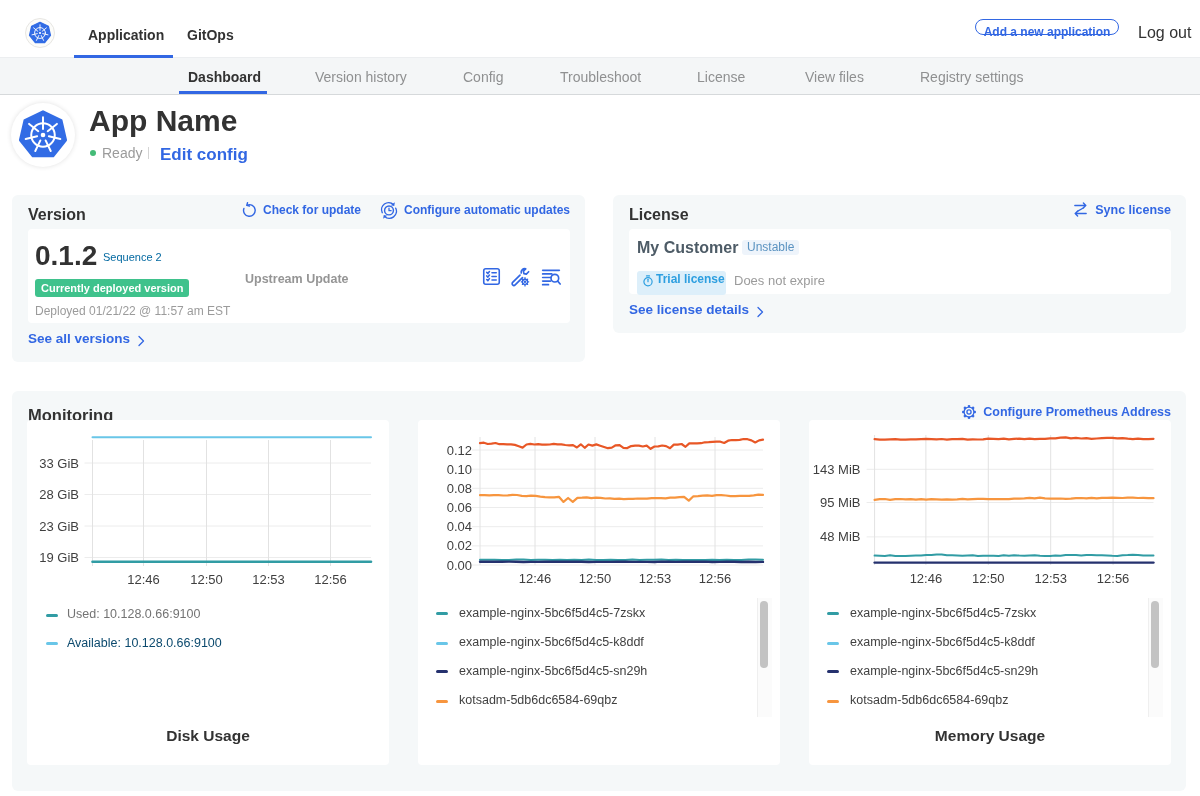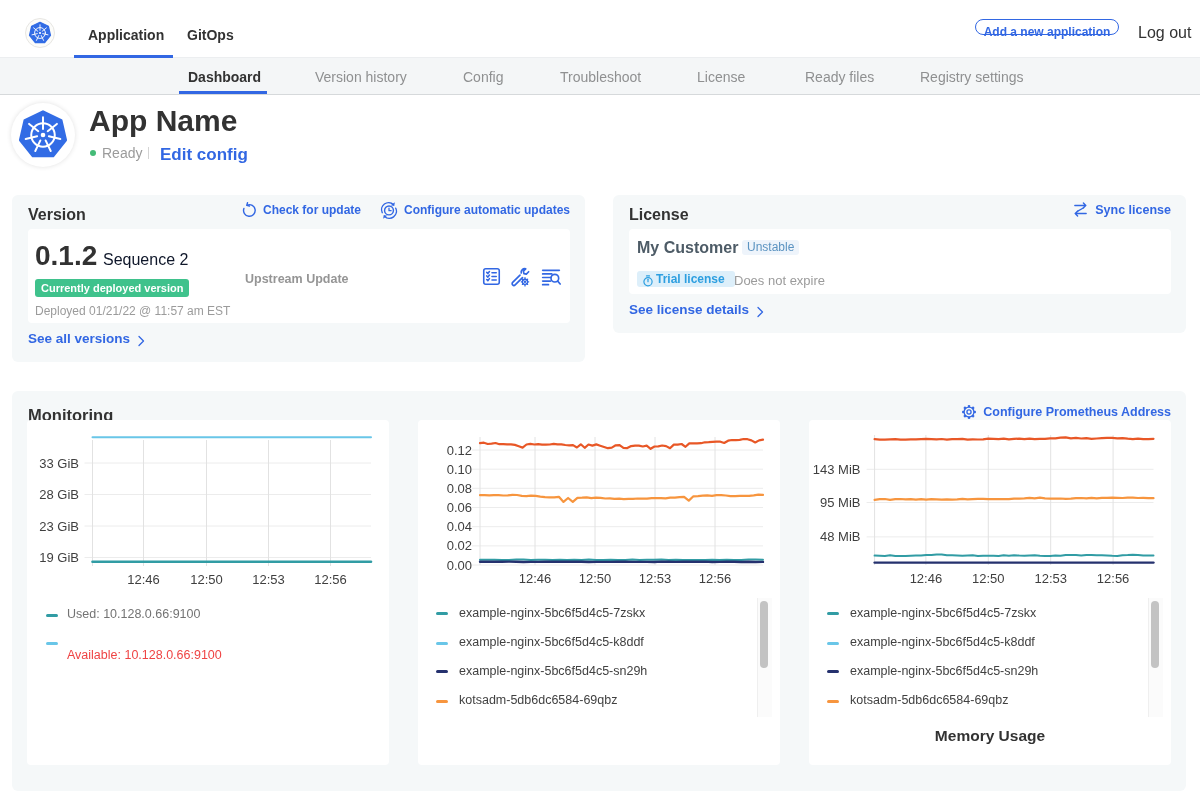--- a/index.html
+++ b/index.html
@@ -29,21 +29,21 @@
 <div class="abs nowrap" style="left:975px;top:7px;width:144px;height:16px;border:1px solid #3267e3;border-radius:14px;color:#3267e3;font-size:12px;font-weight:bold;text-align:center;line-height:25px;">Add a new application</div>
 <div class="abs nowrap" style="left:1138px;top:12px;font-size:16px;font-weight:500;color:#323232;">Log out</div>
 
 <div class="abs" style="left:0;top:46px;width:1200px;height:37px;background:#f4f6f7;border-bottom:1px solid #d6d9db;"></div>
 <div class="abs nowrap" style="left:188px;top:57px;font-size:14px;font-weight:600;color:#323232;">Dashboard</div>
 <div class="abs" style="left:179px;top:79px;width:88px;height:3px;background:#3267e3;"></div>
 <div class="abs nowrap" style="left:315px;top:57px;font-size:14px;color:#8f9091;">Version history</div>
 <div class="abs nowrap" style="left:463px;top:57px;font-size:14px;color:#8f9091;">Config</div>
 <div class="abs nowrap" style="left:560px;top:57px;font-size:14px;color:#8f9091;">Troubleshoot</div>
 <div class="abs nowrap" style="left:697px;top:57px;font-size:14px;color:#8f9091;">License</div>
-<div class="abs nowrap" style="left:805px;top:57px;font-size:14px;color:#8f9091;">Ready files</div>
+<div class="abs nowrap" style="left:805px;top:57px;font-size:14px;color:#8f9091;">View files</div>
 <div class="abs nowrap" style="left:920px;top:57px;font-size:14px;color:#8f9091;">Registry settings</div>
 
 <div class="abs" style="left:11px;top:91px;width:64px;height:64px;border-radius:50%;background:#fff;box-shadow:0 0 5px rgba(0,0,0,0.12);"></div>
 <div class="abs" style="left:17px;top:97px;width:52px;height:52px;"><svg width="52" height="52" viewBox="0 0 36 38">
       <polygon points="18.00,2.00 31.29,8.40 34.57,22.78 25.38,34.32 10.62,34.32 1.43,22.78 4.71,8.40" fill="#326ce5" stroke="#326ce5" stroke-width="2" stroke-linejoin="round"></polygon>
       <g stroke="#fff" stroke-width="1.45" stroke-linecap="round" fill="none">
         <circle cx="18.0" cy="19.0" r="8.6"></circle>
         <line x1="18.00" y1="14.60" x2="18.00" y2="6.00"></line>
         <line x1="21.44" y1="16.26" x2="28.16" y2="10.89"></line>
         <line x1="22.29" y1="19.98" x2="30.67" y2="21.89"></line>
@@ -74,21 +74,21 @@
         <path d="M3.0 15.6 A 9.4 9.4 0 0 1 17.8 4.6"></path>
         <polygon points="19.8,1.7 19.0,6.5 14.4,5.5" fill="#3267e3" stroke="none"></polygon>
         <path d="M21.0 9.6 A 9.4 9.4 0 0 1 6.2 20.6"></path>
         <polygon points="4.2,23.5 5.0,18.7 9.6,19.7" fill="#3267e3" stroke="none"></polygon>
       </svg></span>
   <span class="nowrap" style="font-size:12px;font-weight:600;color:#3267e3;">Configure automatic updates</span>
 </div>
 
 <div class="abs" style="left:28px;top:217px;width:542px;height:94px;background:#fff;border-radius:4px;"></div>
 <div class="abs nowrap" style="left:35px;top:228px;font-size:28px;font-weight:bold;color:#323232;">0.1.2</div>
-<div class="abs nowrap" style="left:103px;top:239px;font-size:16px;color:#0f172a;">Sequence 2</div>
+<div class="abs nowrap" style="left:103px;top:239px;font-size:11px;color:#0369a1;">Sequence 2</div>
 <div class="abs nowrap" style="left:35px;top:267px;height:18px;background:#3fc28c;border-radius:3px;color:#fff;font-size:11px;font-weight:bold;line-height:18px;padding:0 6px;">Currently deployed version</div>
 <div class="abs nowrap" style="left:35px;top:292px;font-size:12px;color:#9b9b9b;">Deployed 01/21/22 @ 11:57 am EST</div>
 <div class="abs nowrap" style="left:245px;top:260px;font-size:12.5px;font-weight:bold;color:#959595;">Upstream Update</div>
 <div class="abs" style="left:482px;top:255px;width:19px;height:19px;"><svg width="19" height="19" viewBox="0 0 24 24" fill="none" stroke="#3267e3" stroke-width="2" stroke-linecap="round" stroke-linejoin="round">
       <rect x="2.2" y="2.2" width="19.6" height="19.6" rx="2.5"></rect>
       <path d="M6 6.8 l1.4 1.5 2-2.6"></path>
       <line x1="12.6" y1="7.3" x2="18" y2="7.3"></line>
       <path d="M6 11.3 l1.4 1.5 2-2.6"></path>
       <line x1="12.6" y1="11.9" x2="18" y2="11.9"></line>
       <path d="M6 15.8 l1.4 1.5 2-2.6"></path>
@@ -125,21 +125,21 @@
     <span style="width:17px;height:17px;display:inline-block;"><svg width="17" height="17" viewBox="0 0 24 24" fill="none" stroke="#3267e3" stroke-width="2" stroke-linecap="round" stroke-linejoin="round">
         <path d="M4 7.5 H 19.5 M19.5 7.5 l-3.4-3.4 M19.5 7.5 l-3.4 3.4" transform="translate(0 -1.2)"></path>
         <path d="M20 16.5 H 4.5 M4.5 16.5 l3.4-3.4 M4.5 16.5 l3.4 3.4" transform="translate(0 1.2)"></path>
         <path d="M16.5 9.5 L 7.5 14.7" stroke-width="1.8"></path>
       </svg></span>
     <span class="nowrap" style="font-size:12.5px;font-weight:600;color:#3267e3;text-align:right;">Sync license</span>
   </div>
 <div class="abs" style="left:629px;top:217px;width:542px;height:65px;background:#fff;border-radius:4px;"></div>
 <div class="abs nowrap" style="left:637px;top:227px;font-size:16px;font-weight:bold;color:#4d5b66;">My Customer</div>
 <div class="abs nowrap" style="left:742px;top:228px;height:15px;background:#eef4fb;border-radius:3px;color:#5b93c1;font-size:12px;line-height:15px;padding:0 5px;">Unstable</div>
-<div class="abs nowrap" style="left:637px;top:259px;height:16px;background:#ddeffa;border-radius:3px;color:#2d9fe0;font-size:12px;font-weight:bold;line-height:16px;padding:0 10px 0 19px;">Trial license</div>
+<div class="abs nowrap" style="left:637px;top:259px;height:24px;background:#ddeffa;border-radius:3px;color:#2d9fe0;font-size:12px;font-weight:bold;line-height:16px;padding:0 1px 0 19px;">Trial license</div>
 <div class="abs" style="left:642px;top:261px;width:12px;height:12px;"><svg width="12" height="12" viewBox="0 0 24 24" fill="none" stroke="#2d9fe0" stroke-width="2.4" stroke-linecap="round">
       <circle cx="12" cy="13.5" r="8.2"></circle>
       <line x1="12" y1="13.5" x2="12" y2="8.6"></line>
       <line x1="9" y1="1.8" x2="15" y2="1.8"></line>
     </svg></div>
 <div class="abs nowrap" style="left:734px;top:261px;font-size:13px;color:#9b9b9b;">Does not expire</div>
 <div class="abs" style="left:629px;top:290px;display:flex;align-items:center;gap:5px;">
     <span class="nowrap" style="font-size:13.5px;font-weight:600;color:#3267e3;">See license details</span>
     <span style="width:12px;height:12px;display:inline-block;"><svg width="12" height="12" viewBox="0 0 24 24" fill="none" stroke="#3267e3" stroke-width="2.6" stroke-linecap="round" stroke-linejoin="round">
         <path d="M8 3 L 17 12 L 8 21"></path>
@@ -181,21 +181,22 @@
       <text x="116.5" y="164" font-size="13" fill="#3f3f3f" text-anchor="middle" font-family="Liberation Sans, sans-serif">12:46</text>
       <text x="179.5" y="164" font-size="13" fill="#3f3f3f" text-anchor="middle" font-family="Liberation Sans, sans-serif">12:50</text>
       <text x="241.5" y="164" font-size="13" fill="#3f3f3f" text-anchor="middle" font-family="Liberation Sans, sans-serif">12:53</text>
       <text x="303.5" y="164" font-size="13" fill="#3f3f3f" text-anchor="middle" font-family="Liberation Sans, sans-serif">12:56</text>
       <polyline points="65.5,17.3 344.0,17.3" fill="none" stroke="#69c6e8" stroke-width="2.0" stroke-linejoin="round" stroke-linecap="round"></polyline>
       <polyline points="65.5,141.7 344.0,141.7" fill="none" stroke="#319ca4" stroke-width="2.6" stroke-linejoin="round" stroke-linecap="round"></polyline>
     </svg>
     <div style="position:absolute;left:19px;top:194px;width:12px;height:3px;border-radius:1.5px;background:#319ca4;"></div>
     <div style="position:absolute;left:40px;top:187px;font-size:12.5px;color:#737373;white-space:nowrap;">Used: 10.128.0.66:9100</div>
     <div style="position:absolute;left:19px;top:222px;width:12px;height:3px;border-radius:1.5px;background:#69c6e8;"></div>
-    <div style="position:absolute;left:40px;top:216px;font-size:12.5px;color:#ef4444;white-space:nowrap;margin-top:12px;">Available: 10.128.0.66:9100</div>
+    <div style="position:absolute;left:40px;top:216px;font-size:12.5px;color:#0c4a6e;white-space:nowrap;">Available: 10.128.0.66:9100</div>
+    <div style="position:absolute;left:0;top:727px;width:362px;text-align:center;font-size:15.5px;font-weight:bold;color:#323232;top:307px;">Disk Usage</div>
   </div>
 <div style="position:absolute;left:418px;top:420px;width:362px;height:345px;background:#fff;border-radius:4px;">
     <svg width="363" height="172" viewBox="0 0 363 172" style="position:absolute;left:0;top:0;">
       <line x1="54" y1="30.0" x2="345" y2="30.0" stroke="#ececec" stroke-width="1"></line>
       <line x1="54" y1="49.2" x2="345" y2="49.2" stroke="#ececec" stroke-width="1"></line>
       <line x1="54" y1="68.3" x2="345" y2="68.3" stroke="#ececec" stroke-width="1"></line>
       <line x1="54" y1="87.5" x2="345" y2="87.5" stroke="#ececec" stroke-width="1"></line>
       <line x1="54" y1="106.7" x2="345" y2="106.7" stroke="#ececec" stroke-width="1"></line>
       <line x1="54" y1="125.9" x2="345" y2="125.9" stroke="#ececec" stroke-width="1"></line>
       <line x1="54" y1="145.0" x2="345" y2="145.0" stroke="#ececec" stroke-width="1"></line>

